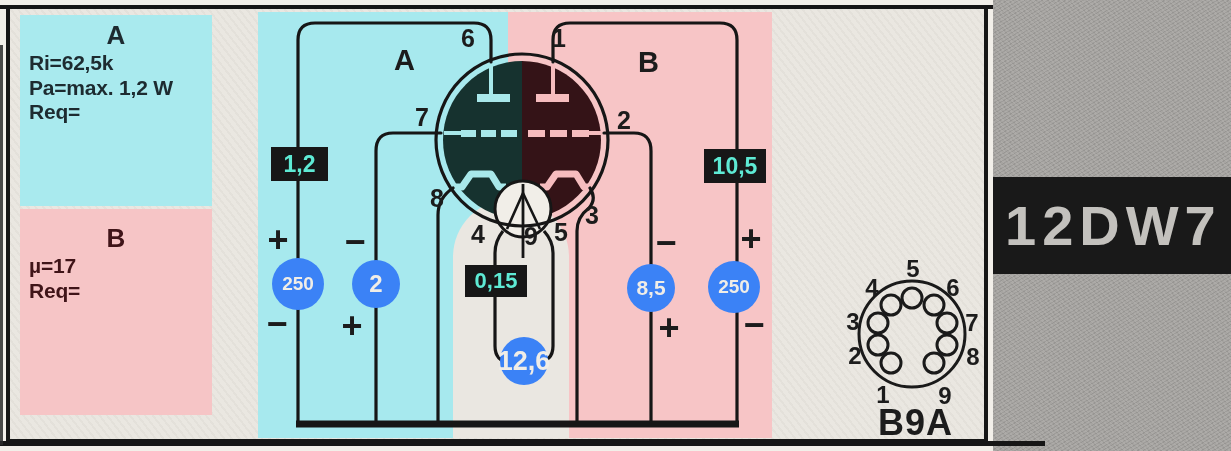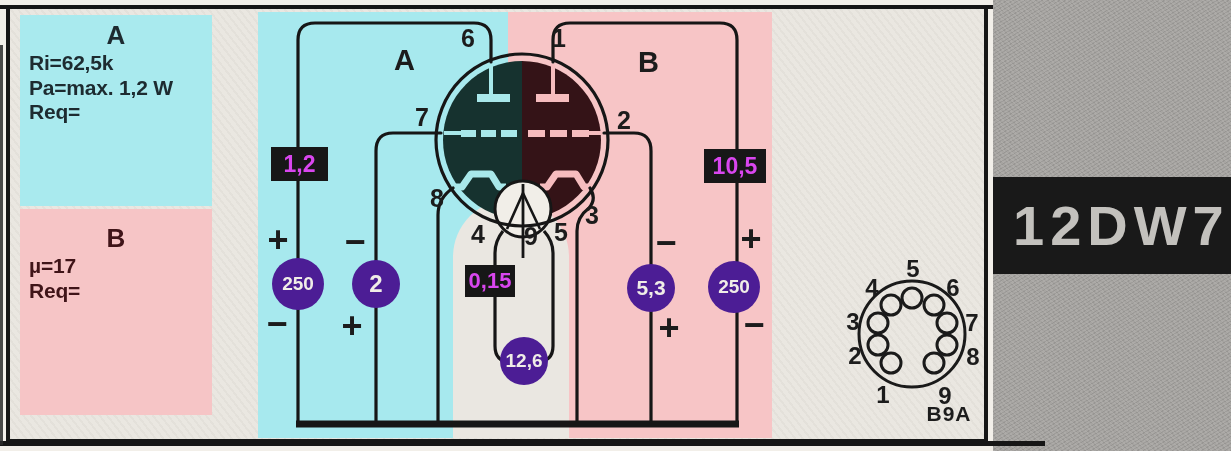--- a/index.html
+++ b/index.html
@@ -28,46 +28,46 @@
   
   .spec{left:20px;width:192px;box-sizing:border-box;}
   #spec-a{top:15px;height:191px;background:#a9eaee;color:#1d2b30;padding-top:5px;}
   #spec-b{top:209px;height:206px;background:#f6c5c6;color:#3f1418;padding-top:14px;}
   .spec .t{font-size:26px;font-weight:700;text-align:center;height:31px;}
   .spec .l{font-size:21px;font-weight:700;line-height:24.5px;padding-left:9px;letter-spacing:-.2px;}
   
   .seclab{font-size:29px;font-weight:700;}
   .pin{font-size:25px;font-weight:700;width:24px;text-align:center;}
   .badge-rect{
-    background:#171717;color:#d946ef;font-weight:700;
+    background:#171717;color:#5eead4;font-weight:700;
     display:flex;align-items:center;justify-content:center;
   }
   .badge-circle{
-    background:#4c1d95;color:#f0ede7;font-weight:700;border-radius:50%;
+    background:#3b82f6;color:#f0ede7;font-weight:700;border-radius:50%;
     display:flex;align-items:center;justify-content:center;
   }
   .sign{font-size:36px;font-weight:700;width:32px;height:32px;line-height:32px;text-align:center;}
   
   .pl{font-size:24px;font-weight:700;width:22px;text-align:center;}
-  #b9a-caption{font-size:21px;font-weight:700;width:70px;text-align:center;letter-spacing:1px;margin-left:36px;}
+  #b9a-caption{font-size:36px;font-weight:700;width:70px;text-align:center;letter-spacing:1px;}
   
   #right-strip{
     left:993px;top:0;width:238px;height:451px;
     background:
       repeating-linear-gradient(47deg, rgba(255,255,255,.08) 0 2px, rgba(0,0,0,0) 2px 4px),
       repeating-linear-gradient(-31deg, rgba(0,0,0,.09) 0 1px, rgba(0,0,0,0) 1px 3px),
       #a6a4a1;
   }
   #part-band{
     left:993px;top:177px;width:238px;height:97px;background:#191919;
     display:flex;align-items:center;
   }
   #part-number{
     font-size:56px;font-weight:700;color:#c3c1bd;
-    letter-spacing:6px;padding-left:20px;white-space:nowrap;
+    letter-spacing:6px;padding-left:12px;white-space:nowrap;
   }
   #bottom-rule{left:0;top:441px;width:1045px;height:5px;background:#161616;}
   #top-rule{left:0;top:5px;width:993px;height:4px;background:#161616;}
   #left-edge{left:0;top:45px;width:3px;height:400px;background:#2a2a2a;opacity:.85;}
   svg{display:block;}
 </style>
 </head>
 <body>
 
 <div id="stage">
@@ -161,27 +161,27 @@
   <div class="abs pin" style="left:410px;top:103px;">7</div>
   <div class="abs pin" style="left:612px;top:106px;">2</div>
   <div class="abs pin" style="left:425px;top:184px;">8</div>
   <div class="abs pin" style="left:580px;top:201px;">3</div>
   <div class="abs pin" style="left:466px;top:220px;">4</div>
   <div class="abs pin" style="left:519px;top:222px;">9</div>
   <div class="abs pin" style="left:549px;top:218px;">5</div>
 
   <div class="abs badge-rect" style="left:271px;top:147px;width:57px;height:34px;font-size:23px;">1,2</div>
   <div class="abs badge-rect" style="left:704px;top:149px;width:62px;height:34px;font-size:23px;">10,5</div>
-  <div class="abs badge-rect" style="left:465px;top:265px;width:50px;height:32px;font-size:22px;">0,15</div>
+  <div class="abs badge-rect" style="left:465px;top:265px;width:62px;height:32px;font-size:22px;">0,15</div>
 
   <div class="abs badge-circle" style="left:272px;top:258px;width:52px;height:52px;font-size:19px;">250</div>
   <div class="abs badge-circle" style="left:352px;top:260px;width:48px;height:48px;font-size:24px;">2</div>
-  <div class="abs badge-circle" style="left:627px;top:264px;width:48px;height:48px;font-size:21px;">5,3</div>
+  <div class="abs badge-circle" style="left:627px;top:264px;width:48px;height:48px;font-size:21px;">8,5</div>
   <div class="abs badge-circle" style="left:708px;top:261px;width:52px;height:52px;font-size:19px;">250</div>
-  <div class="abs badge-circle" style="left:500px;top:337px;width:48px;height:48px;font-size:19px;">12,6</div>
+  <div class="abs badge-circle" style="left:500px;top:337px;width:48px;height:48px;font-size:27px;">12,6</div>
 
   <div class="abs sign" style="left:262px;top:224px;">+</div>
   <div class="abs sign" style="left:261px;top:308px;">−</div>
   <div class="abs sign" style="left:339px;top:226px;">−</div>
   <div class="abs sign" style="left:336px;top:310px;">+</div>
   <div class="abs sign" style="left:650px;top:227px;">−</div>
   <div class="abs sign" style="left:653px;top:312px;">+</div>
   <div class="abs sign" style="left:735px;top:223px;">+</div>
   <div class="abs sign" style="left:738px;top:309px;">−</div>
 

